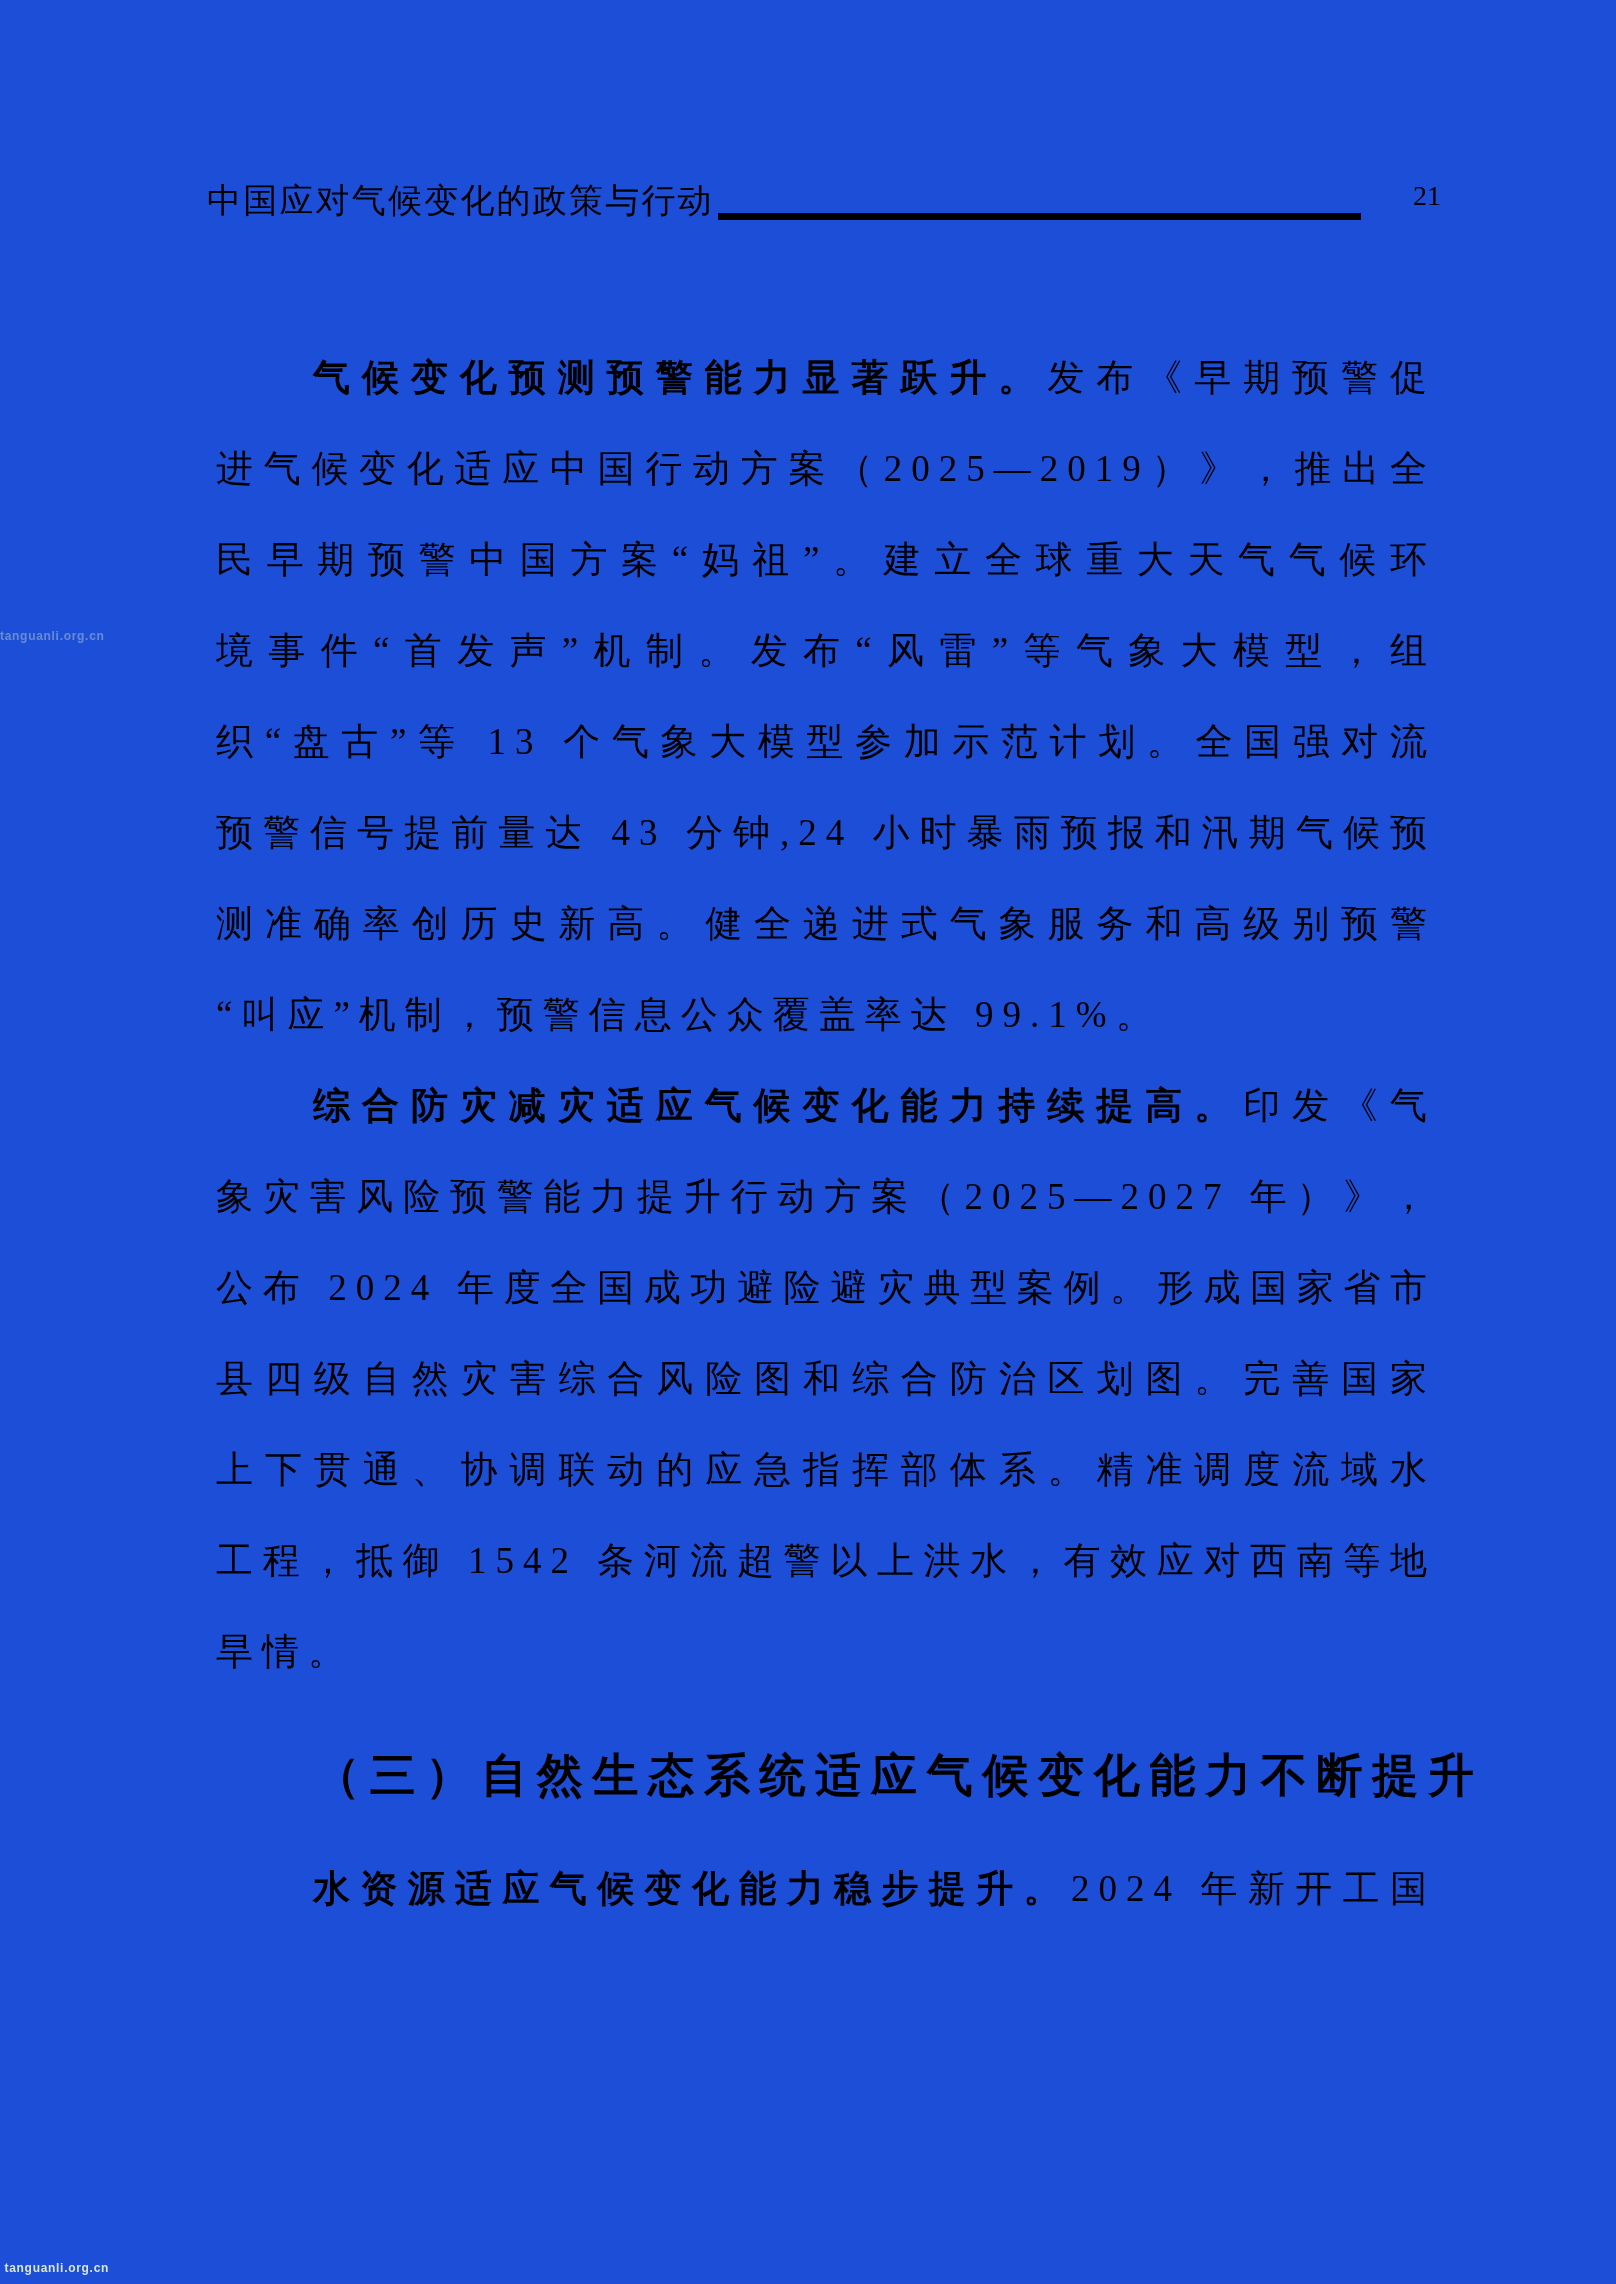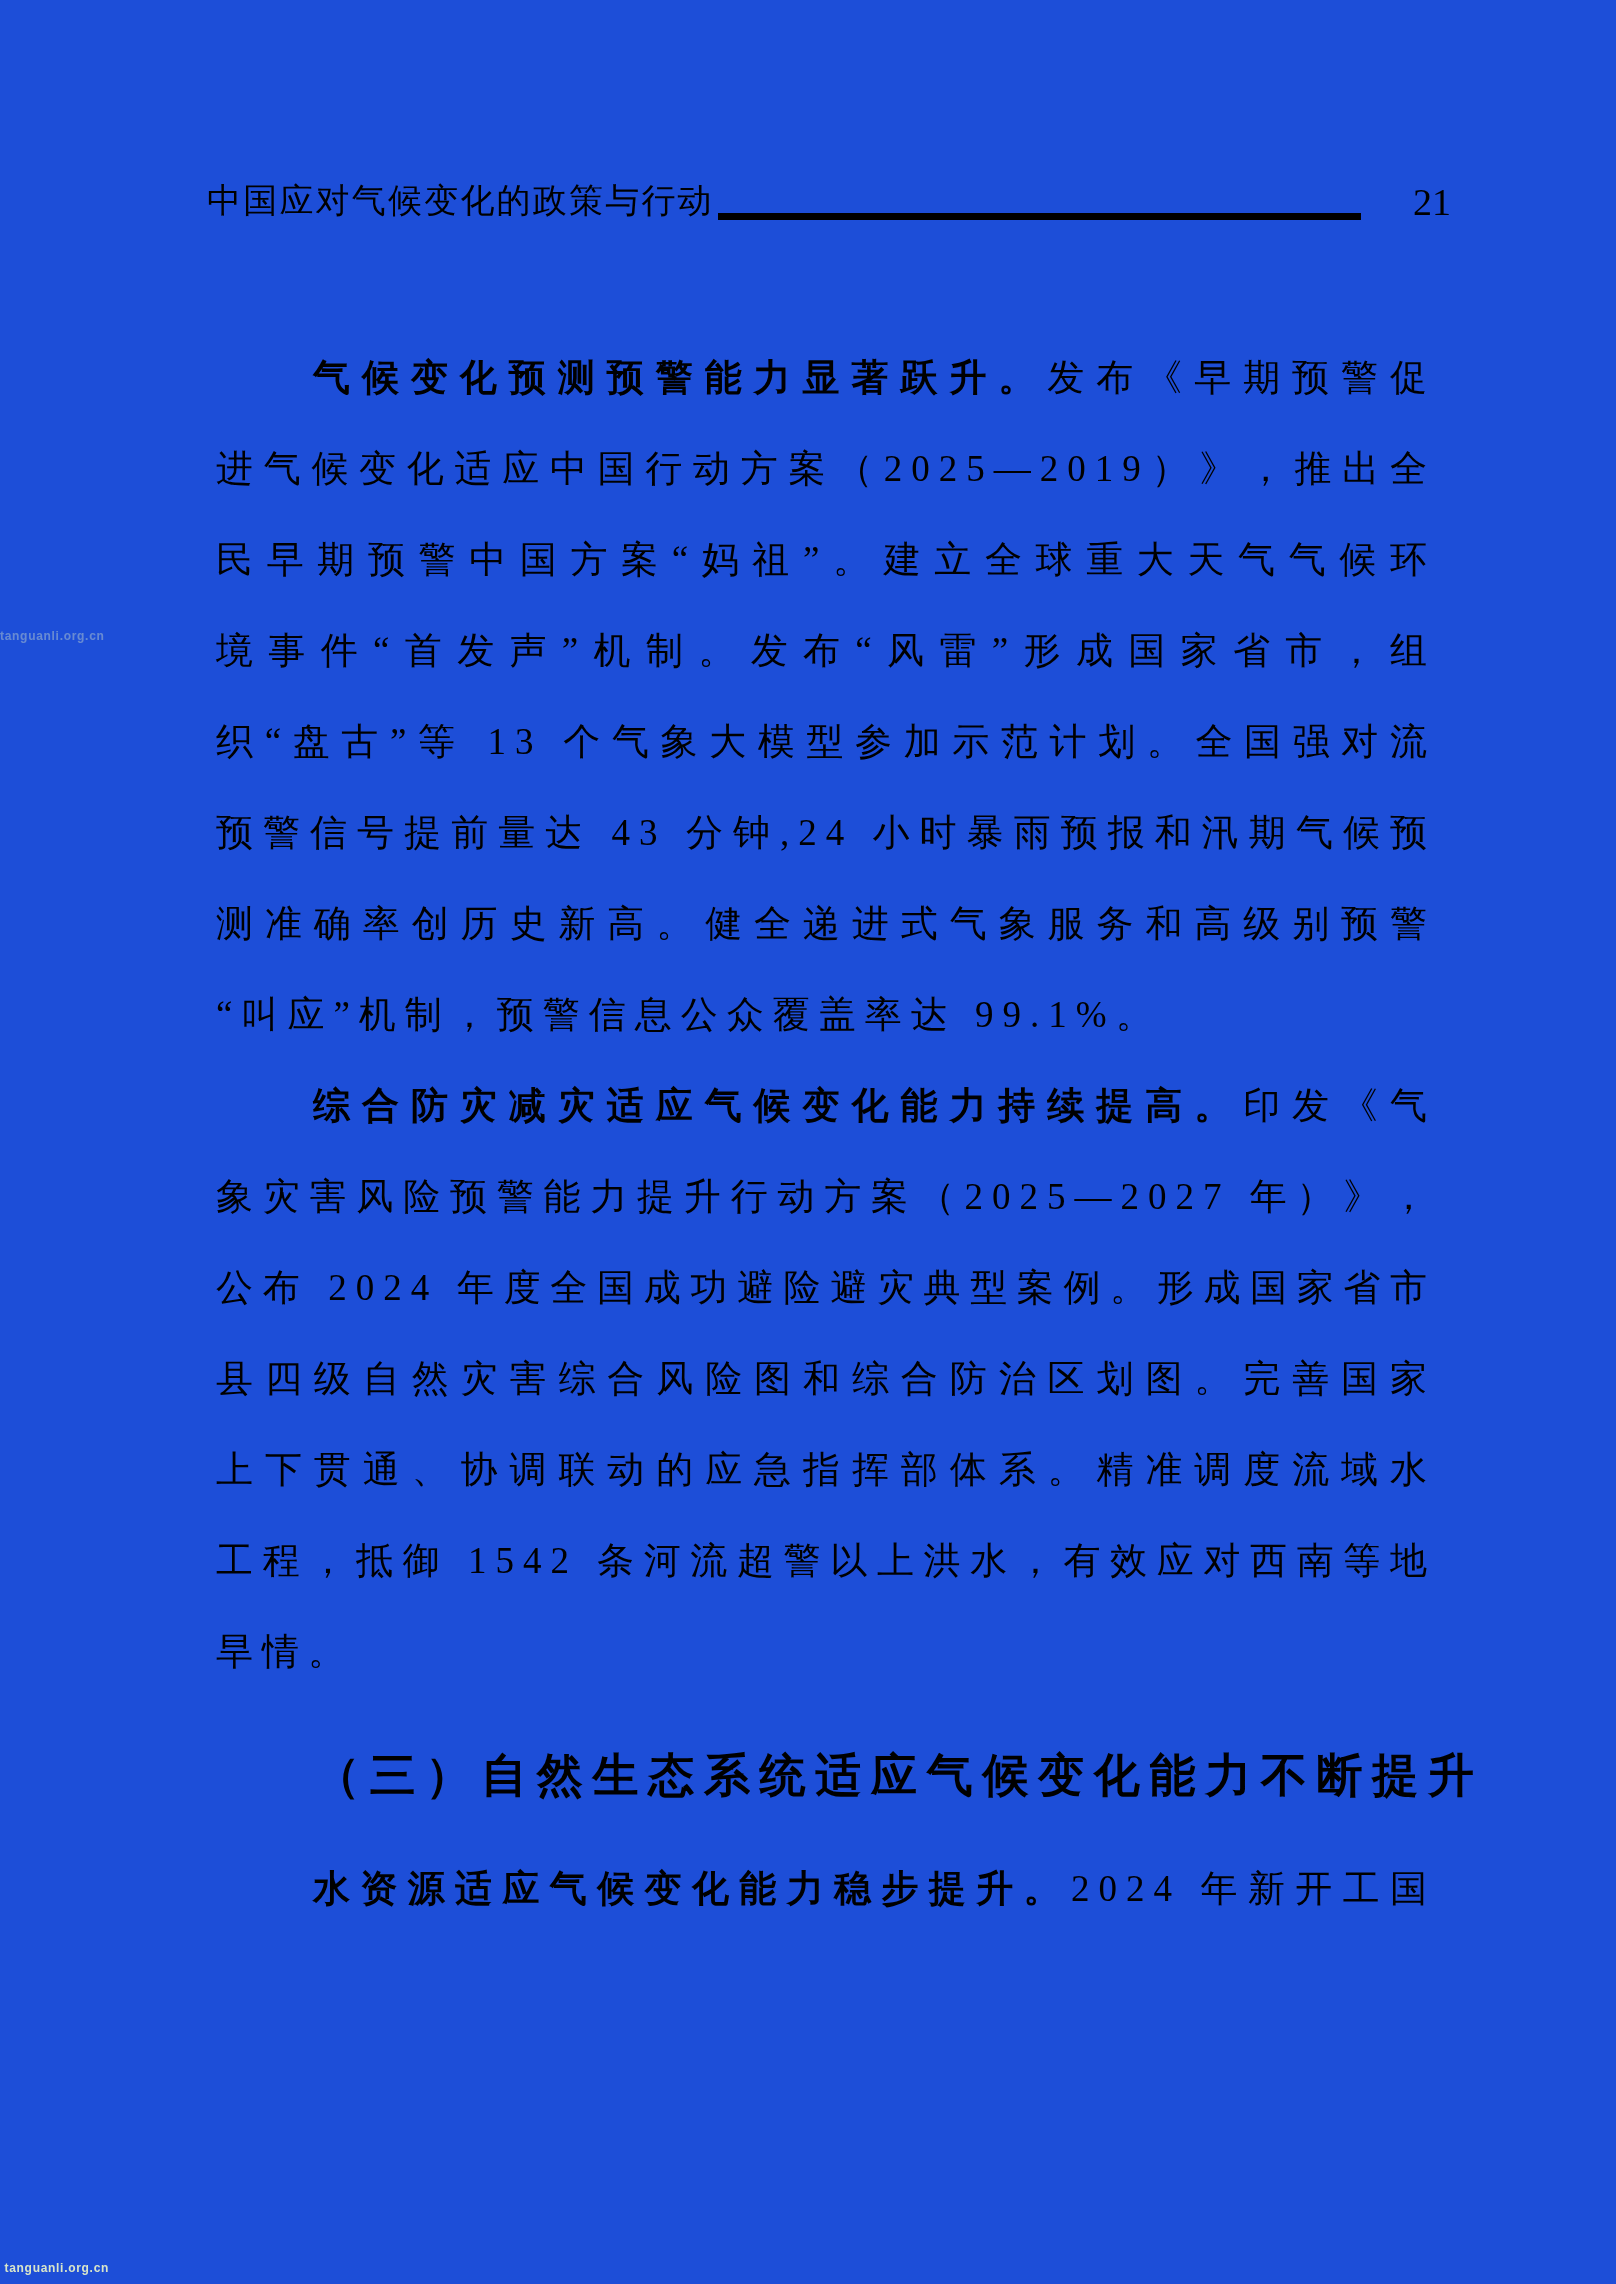--- a/index.html
+++ b/index.html
@@ -34,21 +34,21 @@
     top: 213px;
     width: 643px;
     height: 6.7px;
     background: #000000;
   }
   .page-number {
     position: absolute;
     left: 1413px;
     top: 180px;
     font-family: "Liberation Serif", serif;
-    font-size: 38px;
+    font-size: 28px;
   }
 
   
   .text-block {
     position: absolute;
     left: 216px;
     top: 332px;
     width: 1220px;
   }
   .line {
@@ -111,21 +111,21 @@
   <div class="header-title">中国应对气候变化的政策与行动</div>
 
   <div class="header-rule"></div>
 
   <div class="page-number">21</div>
 
   <div class="text-block" id="text-block">
       <div class="line just indent"><span class="lead">气候变化预测预警能力显著跃升。</span><span>发布《早期预警促</span></div>
       <div class="line just"><span>进气候变化适应中国行动方案（2025—2019）》，推出全</span></div>
       <div class="line just"><span>民早期预警中国方案“妈祖”。建立全球重大天气气候环</span></div>
-      <div class="line just"><span>境事件“首发声”机制。发布“风雷”形成国家省市，组</span></div>
+      <div class="line just"><span>境事件“首发声”机制。发布“风雷”等气象大模型，组</span></div>
       <div class="line just"><span>织“盘古”等 13 个气象大模型参加示范计划。全国强对流</span></div>
       <div class="line just"><span>预警信号提前量达 43 分钟,24 小时暴雨预报和汛期气候预</span></div>
       <div class="line just"><span>测准确率创历史新高。健全递进式气象服务和高级别预警</span></div>
       <div class="line"><span>“叫应”机制，预警信息公众覆盖率达 99.1%。</span></div>
       <div class="line just indent"><span class="lead">综合防灾减灾适应气候变化能力持续提高。</span><span>印发《气</span></div>
       <div class="line just"><span>象灾害风险预警能力提升行动方案（2025—2027 年）》，</span></div>
       <div class="line just"><span>公布 2024 年度全国成功避险避灾典型案例。形成国家省市</span></div>
       <div class="line just"><span>县四级自然灾害综合风险图和综合防治区划图。完善国家</span></div>
       <div class="line just"><span>上下贯通、协调联动的应急指挥部体系。精准调度流域水</span></div>
       <div class="line just"><span>工程，抵御 1542 条河流超警以上洪水，有效应对西南等地</span></div>

